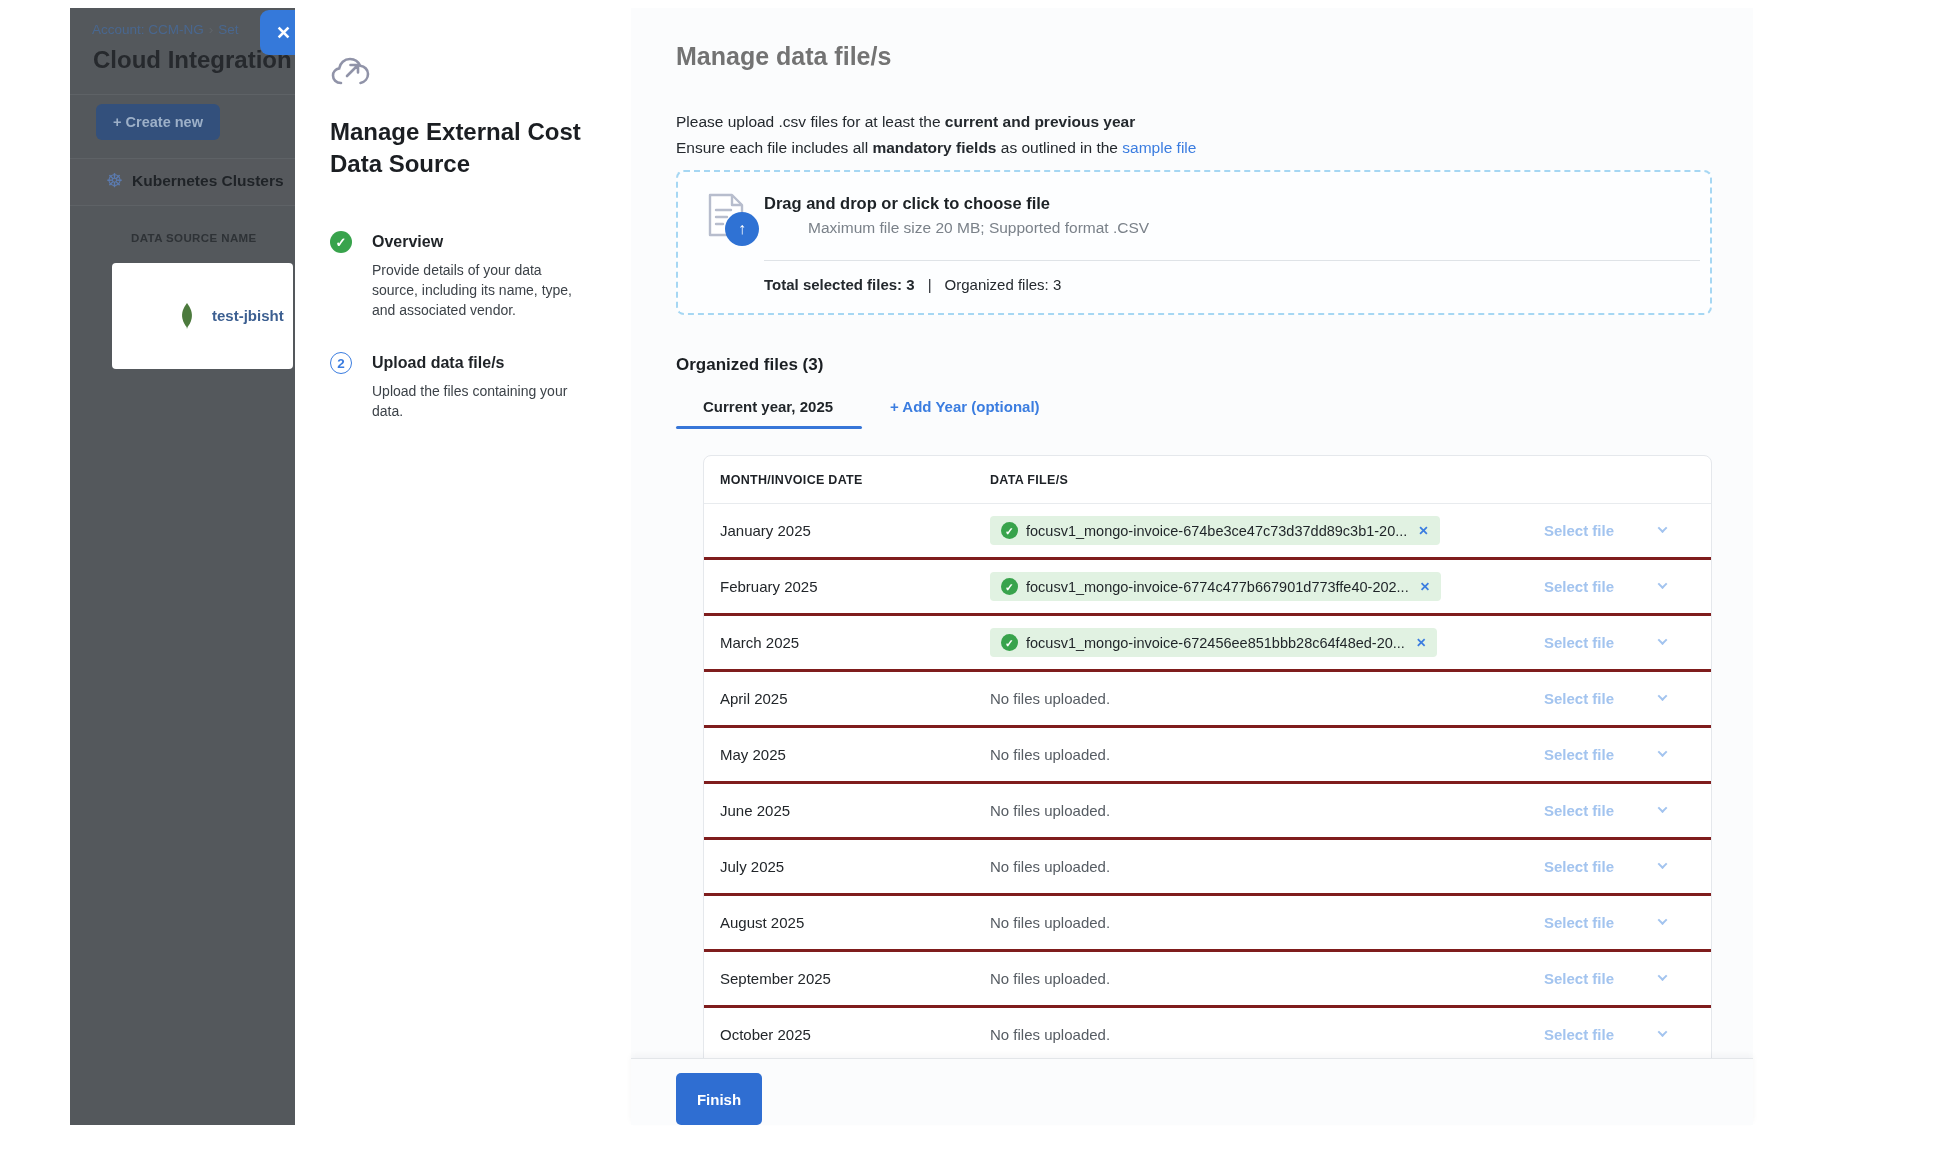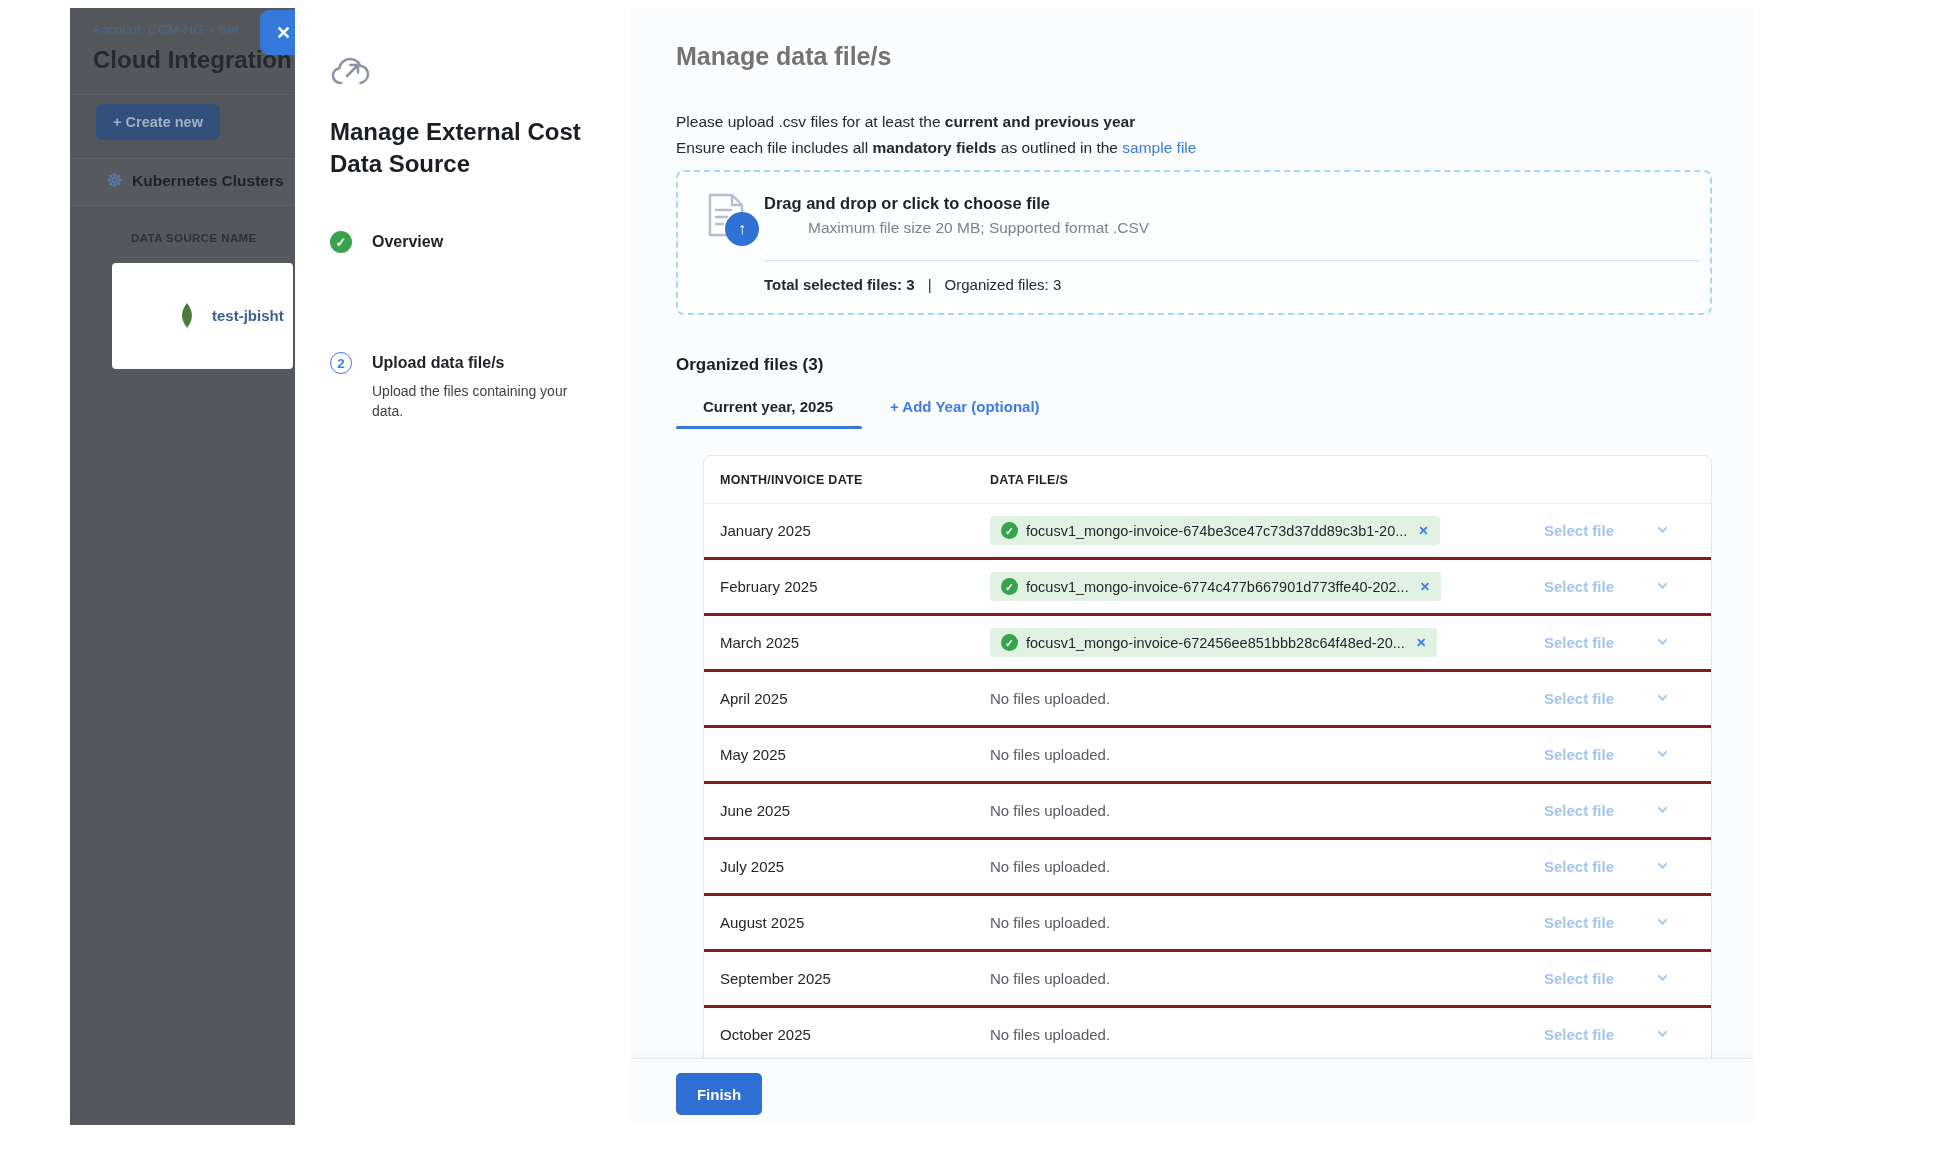--- a/index.html
+++ b/index.html
@@ -89,21 +89,21 @@
   .chip-close { color:#3b7de0; font-size:12.5px; font-weight:bold; margin-left:3px; cursor:pointer; }
   .empty-text { font-size:15px; color:#565c63; }
   .select-file { margin-left:auto; padding-right:45px; font-size:15px; font-weight:600; color:#a3c4ef;
                  white-space:nowrap; cursor:pointer; display:flex; align-items:center;gap:36px; }
   .chevron { display:inline-block; width:7px; height:7px; border-right:2px solid currentColor;
              border-bottom:2px solid currentColor; transform:rotate(45deg) translate(-1px,-1px);
              margin-left:9px; margin-top:-3px; }
 
   .footer { position:absolute; left:0; top:1050px; width:1122px; height:67px; background:#fbfcfd;
             border-top:1px solid #e3e6e9; box-shadow:0 -3px 6px rgba(20,30,40,0.04); }
-  .finish-btn { position:absolute; left:45px; top:14px; width:86px; height:42px; background:#2f6ed2;
+  .finish-btn { position:absolute; left:45px; top:14px; width:86px; height:52px; background:#2f6ed2;
                 border:none; border-radius:5px; color:#ffffff; font-size:15px; font-weight:bold;
                 font-family:inherit; cursor:pointer; }
 </style>
 </head>
 <body>
 
 <div id="canvas">
 
   <div class="bg-page">
     <div class="bg-breadcrumb">
@@ -134,20 +134,21 @@
   <div class="wizard">
     <svg class="wizard-icon" viewBox="0 0 40 34">
       <path d="M10 27 C5 27 2 23.5 2 19.5 C2 15.8 4.6 13 8.2 12.4 C9 7 13.4 3 19 3 C23.6 3 27.5 5.8 29.2 9.8 C33.8 10.3 37 13.8 37 18 C37 22.3 34 26 29.5 27" fill="none" stroke="#9093a8" stroke-width="2.6" stroke-linecap="round"></path>
       <path d="M16 20 L27 9 M27 9 L27 16.5 M27 9 L19.5 9" fill="none" stroke="#9093a8" stroke-width="2.6" stroke-linecap="round" stroke-linejoin="round"></path>
     </svg>
     <div class="wizard-title">Manage External Cost Data Source</div>
 
     <div class="step step-1">
       <span class="step-badge done">✓</span>
       <div class="step-label">Overview</div>
+      <div class="step-desc">Provide details of your data source, including its name, type, and associated vendor.</div>
     </div>
     <div class="step step-2">
       <span class="step-badge current">2</span>
       <div class="step-label">Upload data file/s</div>
       <div class="step-desc">Upload the files containing your data.</div>
     </div>
   </div>
 
   <div class="main">
     <div class="main-title">Manage data file/s</div>

